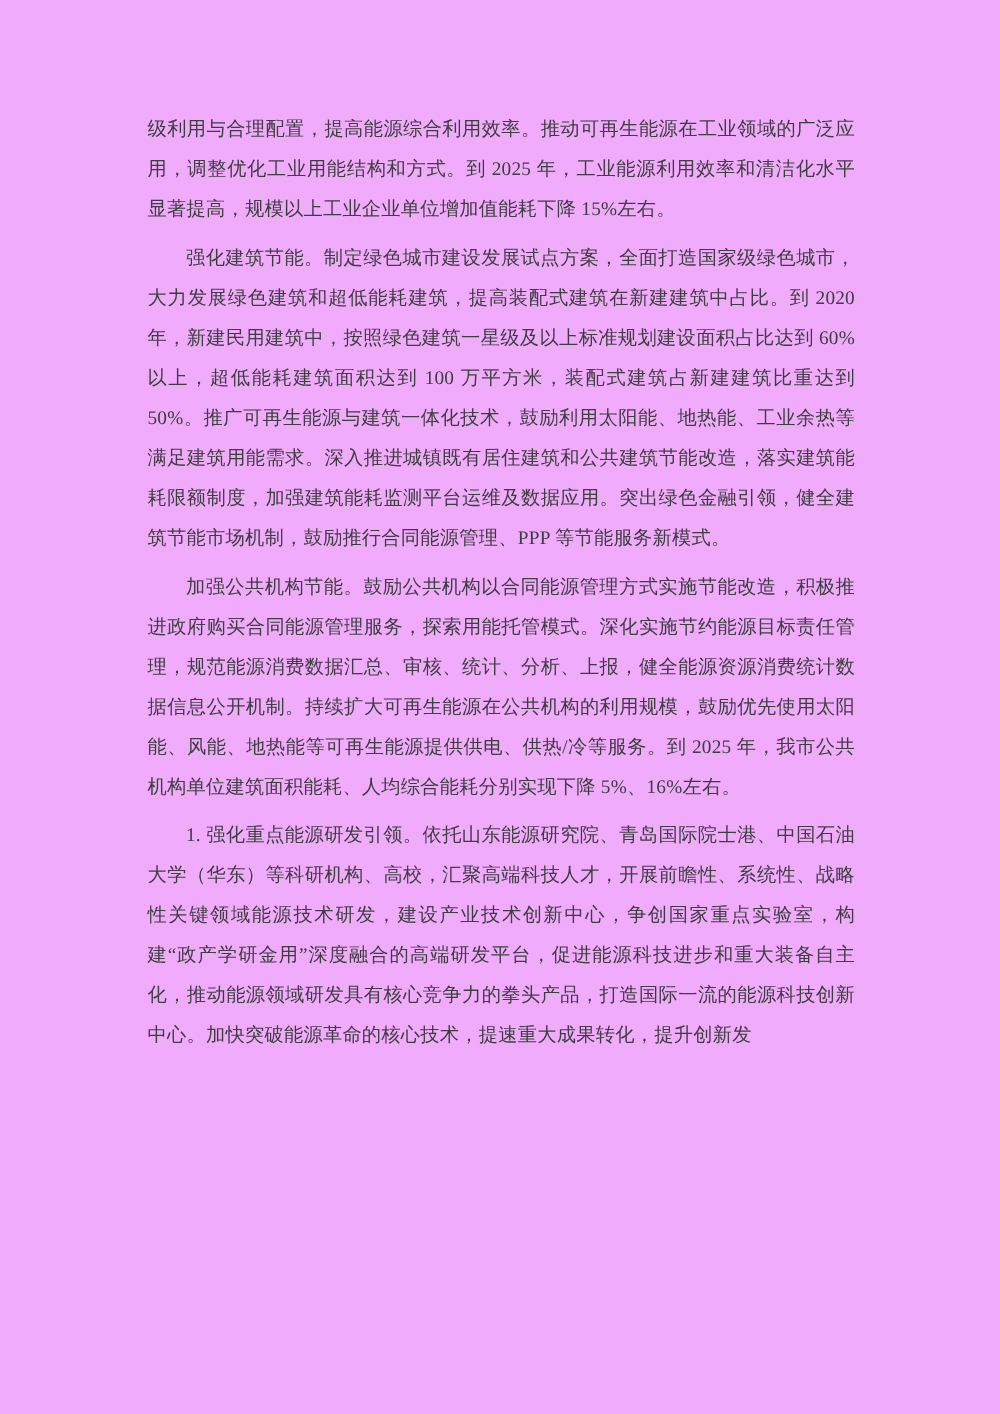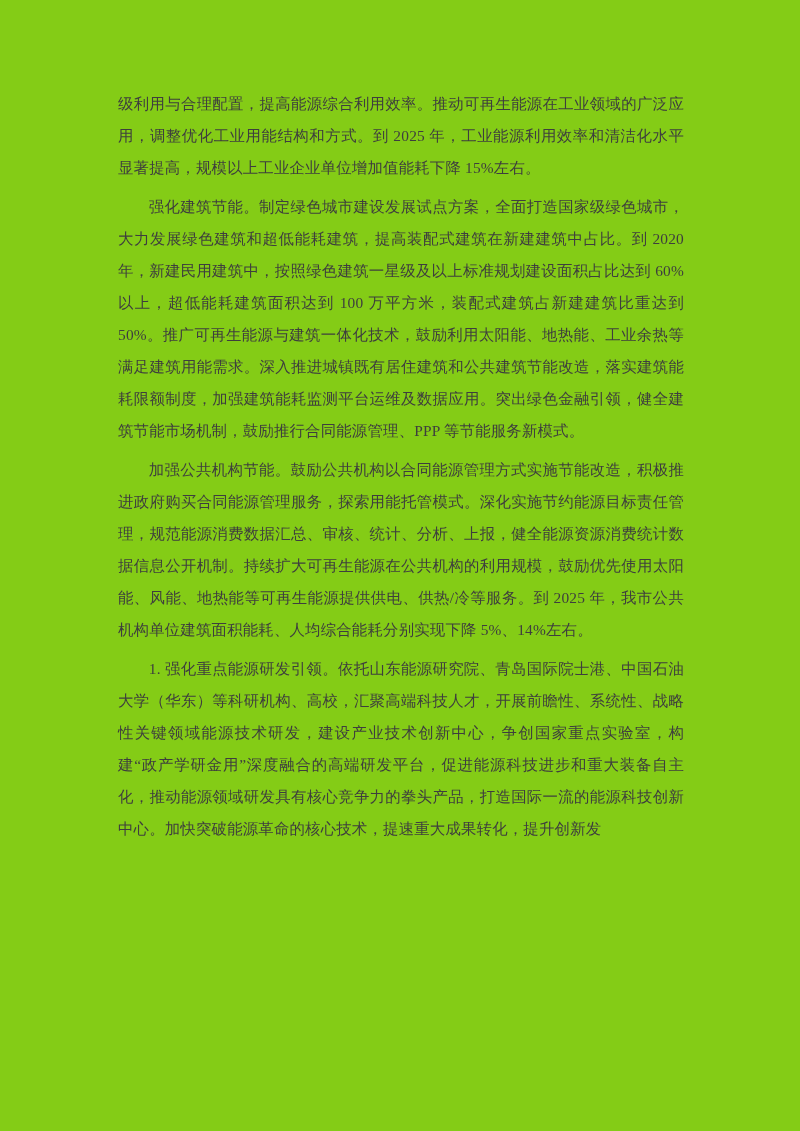--- a/index.html
+++ b/index.html
@@ -7,21 +7,21 @@
     padding: 0;
     background: #ffffff;
   }
   body {
     font-family: "Liberation Serif", "DejaVu Serif", serif;
   }
   .page {
     position: relative;
     width: 800px;
     height: 1131px;
-    background: #84cc16;
+    background: #f0abfc;
     box-sizing: border-box;
     overflow: hidden;
   }
   .page-inner {
     position: absolute;
     left: 118px;
     top: 88px;
     width: 566px;
   }
   .para {
@@ -39,16 +39,16 @@
     text-indent: 0;
   }
 </style>
 </head>
 <body>
 
 <div class="page">
   <div class="page-inner">
     <p class="para noindent">级利用与合理配置，提高能源综合利用效率。推动可再生能源在工业领域的广泛应用，调整优化工业用能结构和方式。到 2025 年，工业能源利用效率和清洁化水平显著提高，规模以上工业企业单位增加值能耗下降 15%左右。</p>
     <p class="para">强化建筑节能。制定绿色城市建设发展试点方案，全面打造国家级绿色城市，大力发展绿色建筑和超低能耗建筑，提高装配式建筑在新建建筑中占比。到 2020 年，新建民用建筑中，按照绿色建筑一星级及以上标准规划建设面积占比达到 60%以上，超低能耗建筑面积达到 100 万平方米，装配式建筑占新建建筑比重达到 50%。推广可再生能源与建筑一体化技术，鼓励利用太阳能、地热能、工业余热等满足建筑用能需求。深入推进城镇既有居住建筑和公共建筑节能改造，落实建筑能耗限额制度，加强建筑能耗监测平台运维及数据应用。突出绿色金融引领，健全建筑节能市场机制，鼓励推行合同能源管理、PPP 等节能服务新模式。</p>
-    <p class="para">加强公共机构节能。鼓励公共机构以合同能源管理方式实施节能改造，积极推进政府购买合同能源管理服务，探索用能托管模式。深化实施节约能源目标责任管理，规范能源消费数据汇总、审核、统计、分析、上报，健全能源资源消费统计数据信息公开机制。持续扩大可再生能源在公共机构的利用规模，鼓励优先使用太阳能、风能、地热能等可再生能源提供供电、供热/冷等服务。到 2025 年，我市公共机构单位建筑面积能耗、人均综合能耗分别实现下降 5%、14%左右。</p>
+    <p class="para">加强公共机构节能。鼓励公共机构以合同能源管理方式实施节能改造，积极推进政府购买合同能源管理服务，探索用能托管模式。深化实施节约能源目标责任管理，规范能源消费数据汇总、审核、统计、分析、上报，健全能源资源消费统计数据信息公开机制。持续扩大可再生能源在公共机构的利用规模，鼓励优先使用太阳能、风能、地热能等可再生能源提供供电、供热/冷等服务。到 2025 年，我市公共机构单位建筑面积能耗、人均综合能耗分别实现下降 5%、16%左右。</p>
     <p class="para">1. 强化重点能源研发引领。依托山东能源研究院、青岛国际院士港、中国石油大学（华东）等科研机构、高校，汇聚高端科技人才，开展前瞻性、系统性、战略性关键领域能源技术研发，建设产业技术创新中心，争创国家重点实验室，构建“政产学研金用”深度融合的高端研发平台，促进能源科技进步和重大装备自主化，推动能源领域研发具有核心竞争力的拳头产品，打造国际一流的能源科技创新中心。加快突破能源革命的核心技术，提速重大成果转化，提升创新发</p>
   </div>
 </div>
 
 </body></html>

